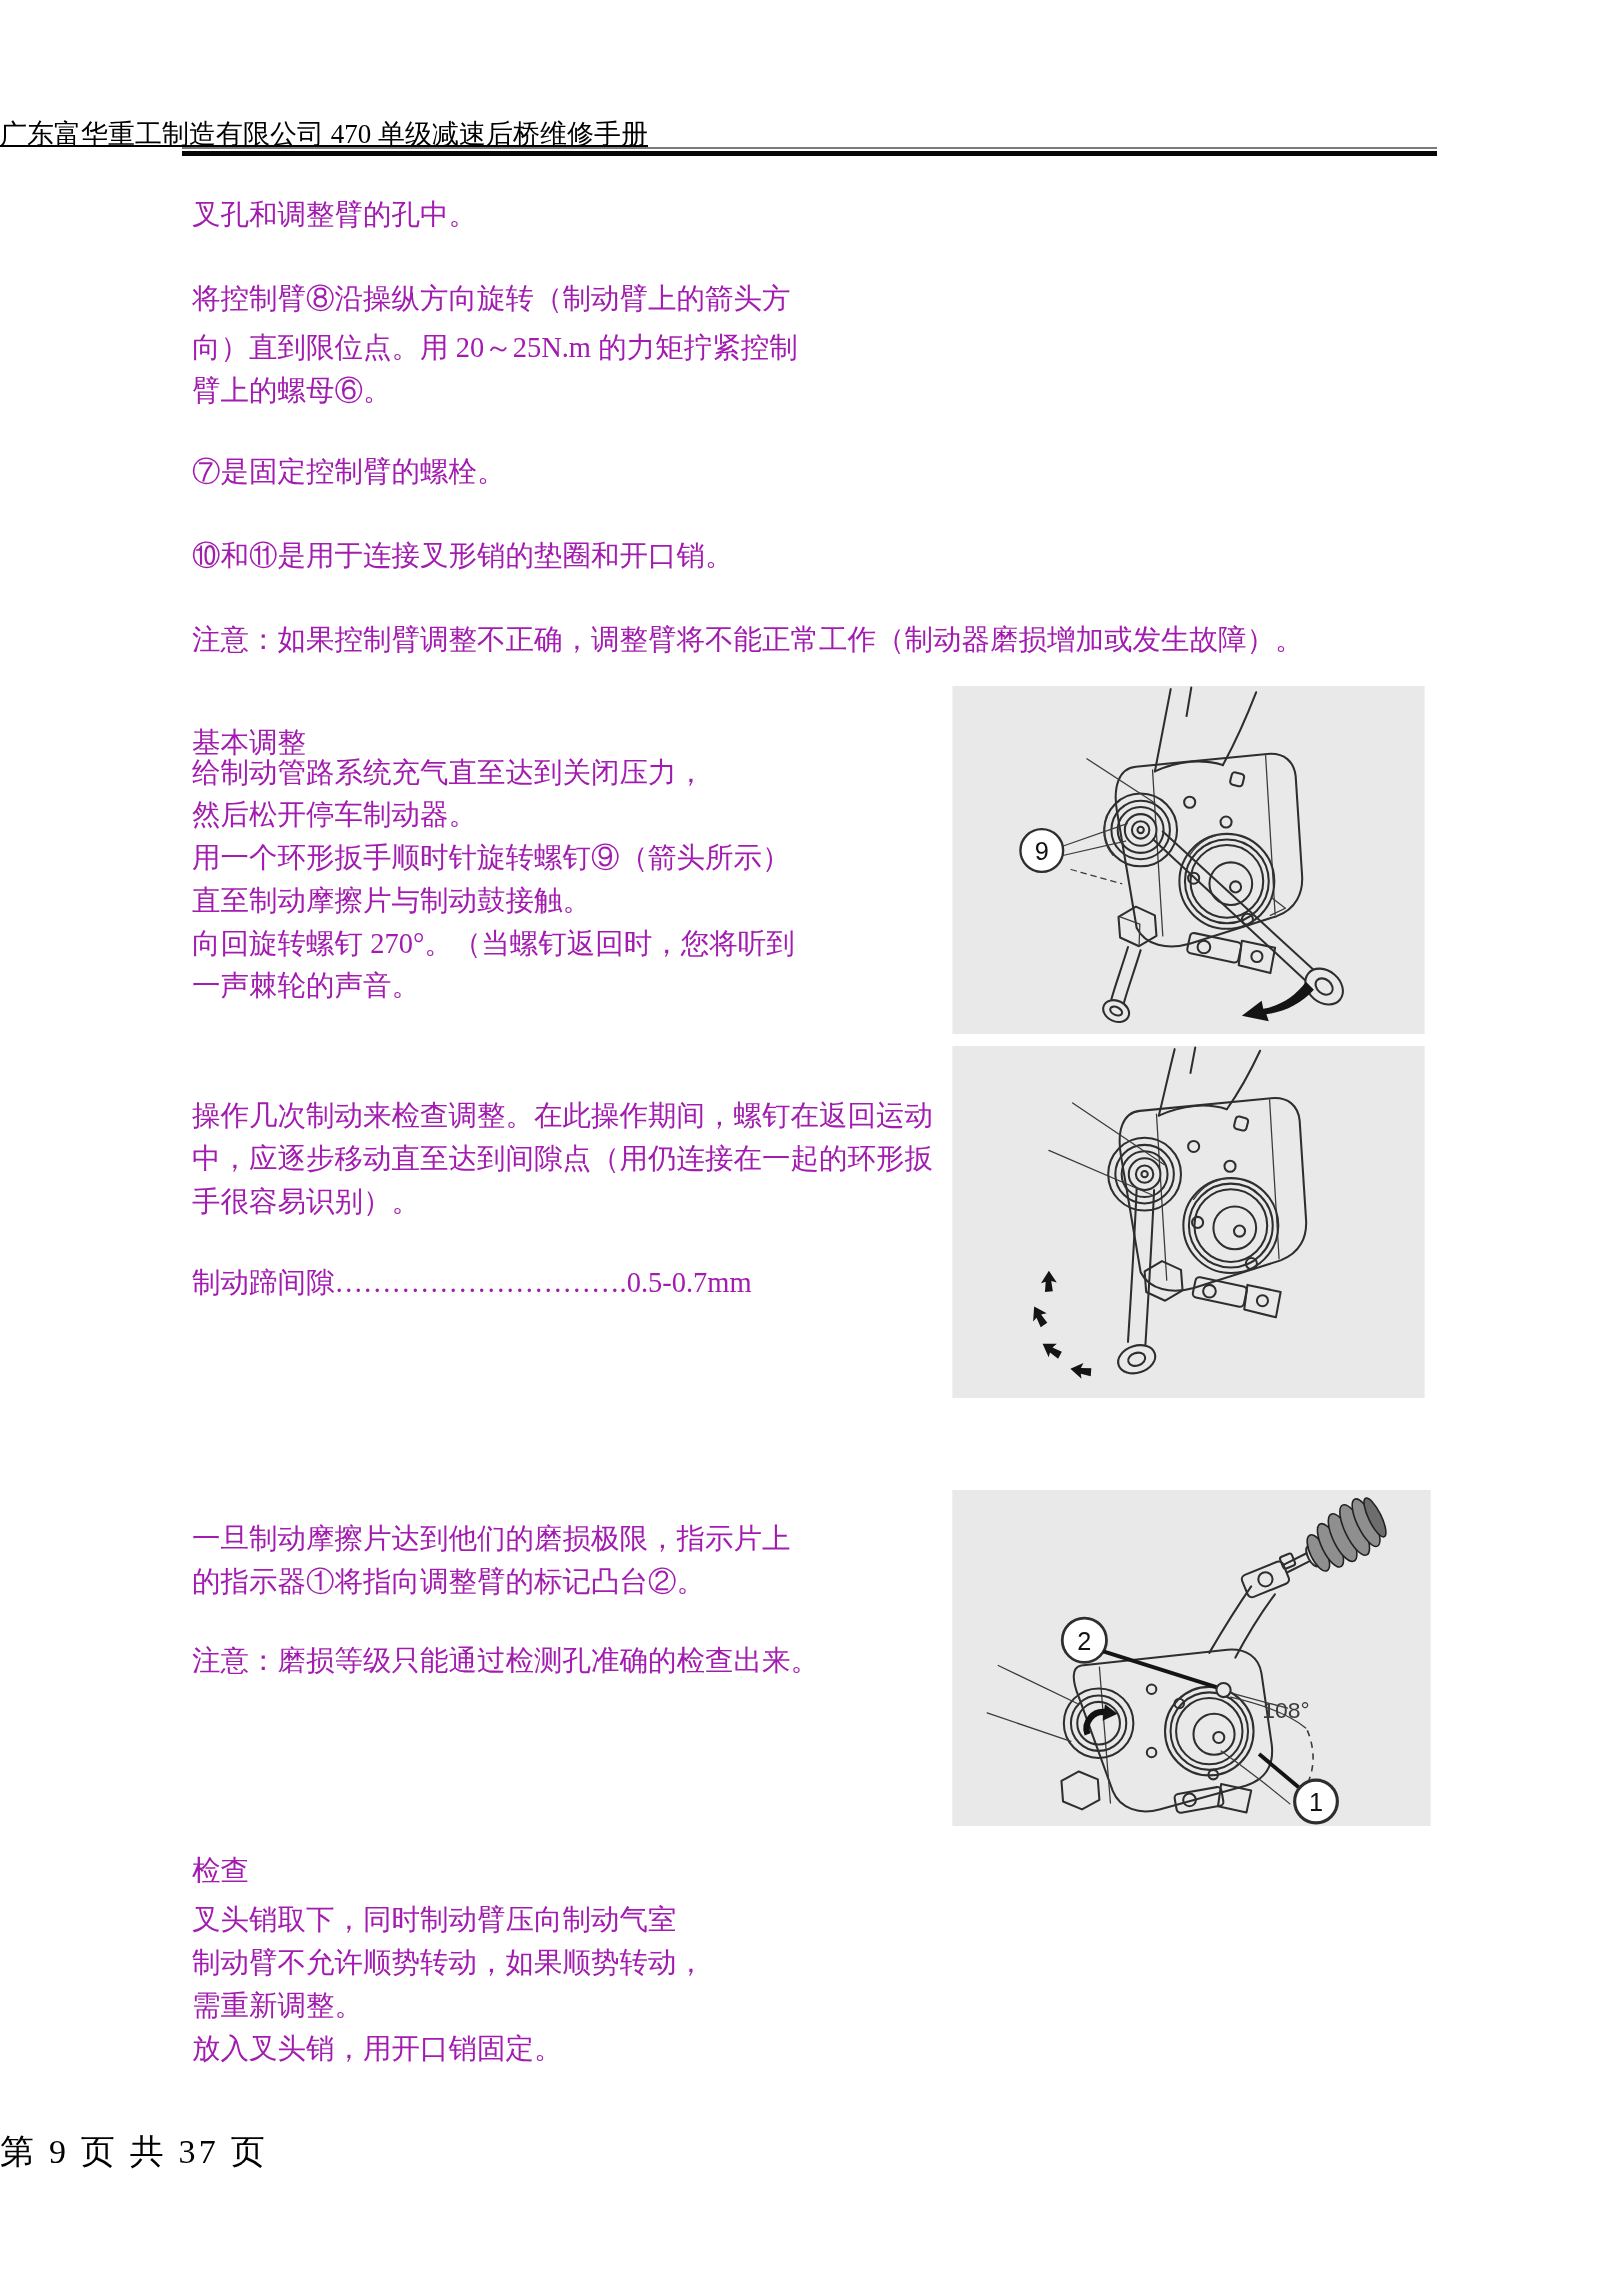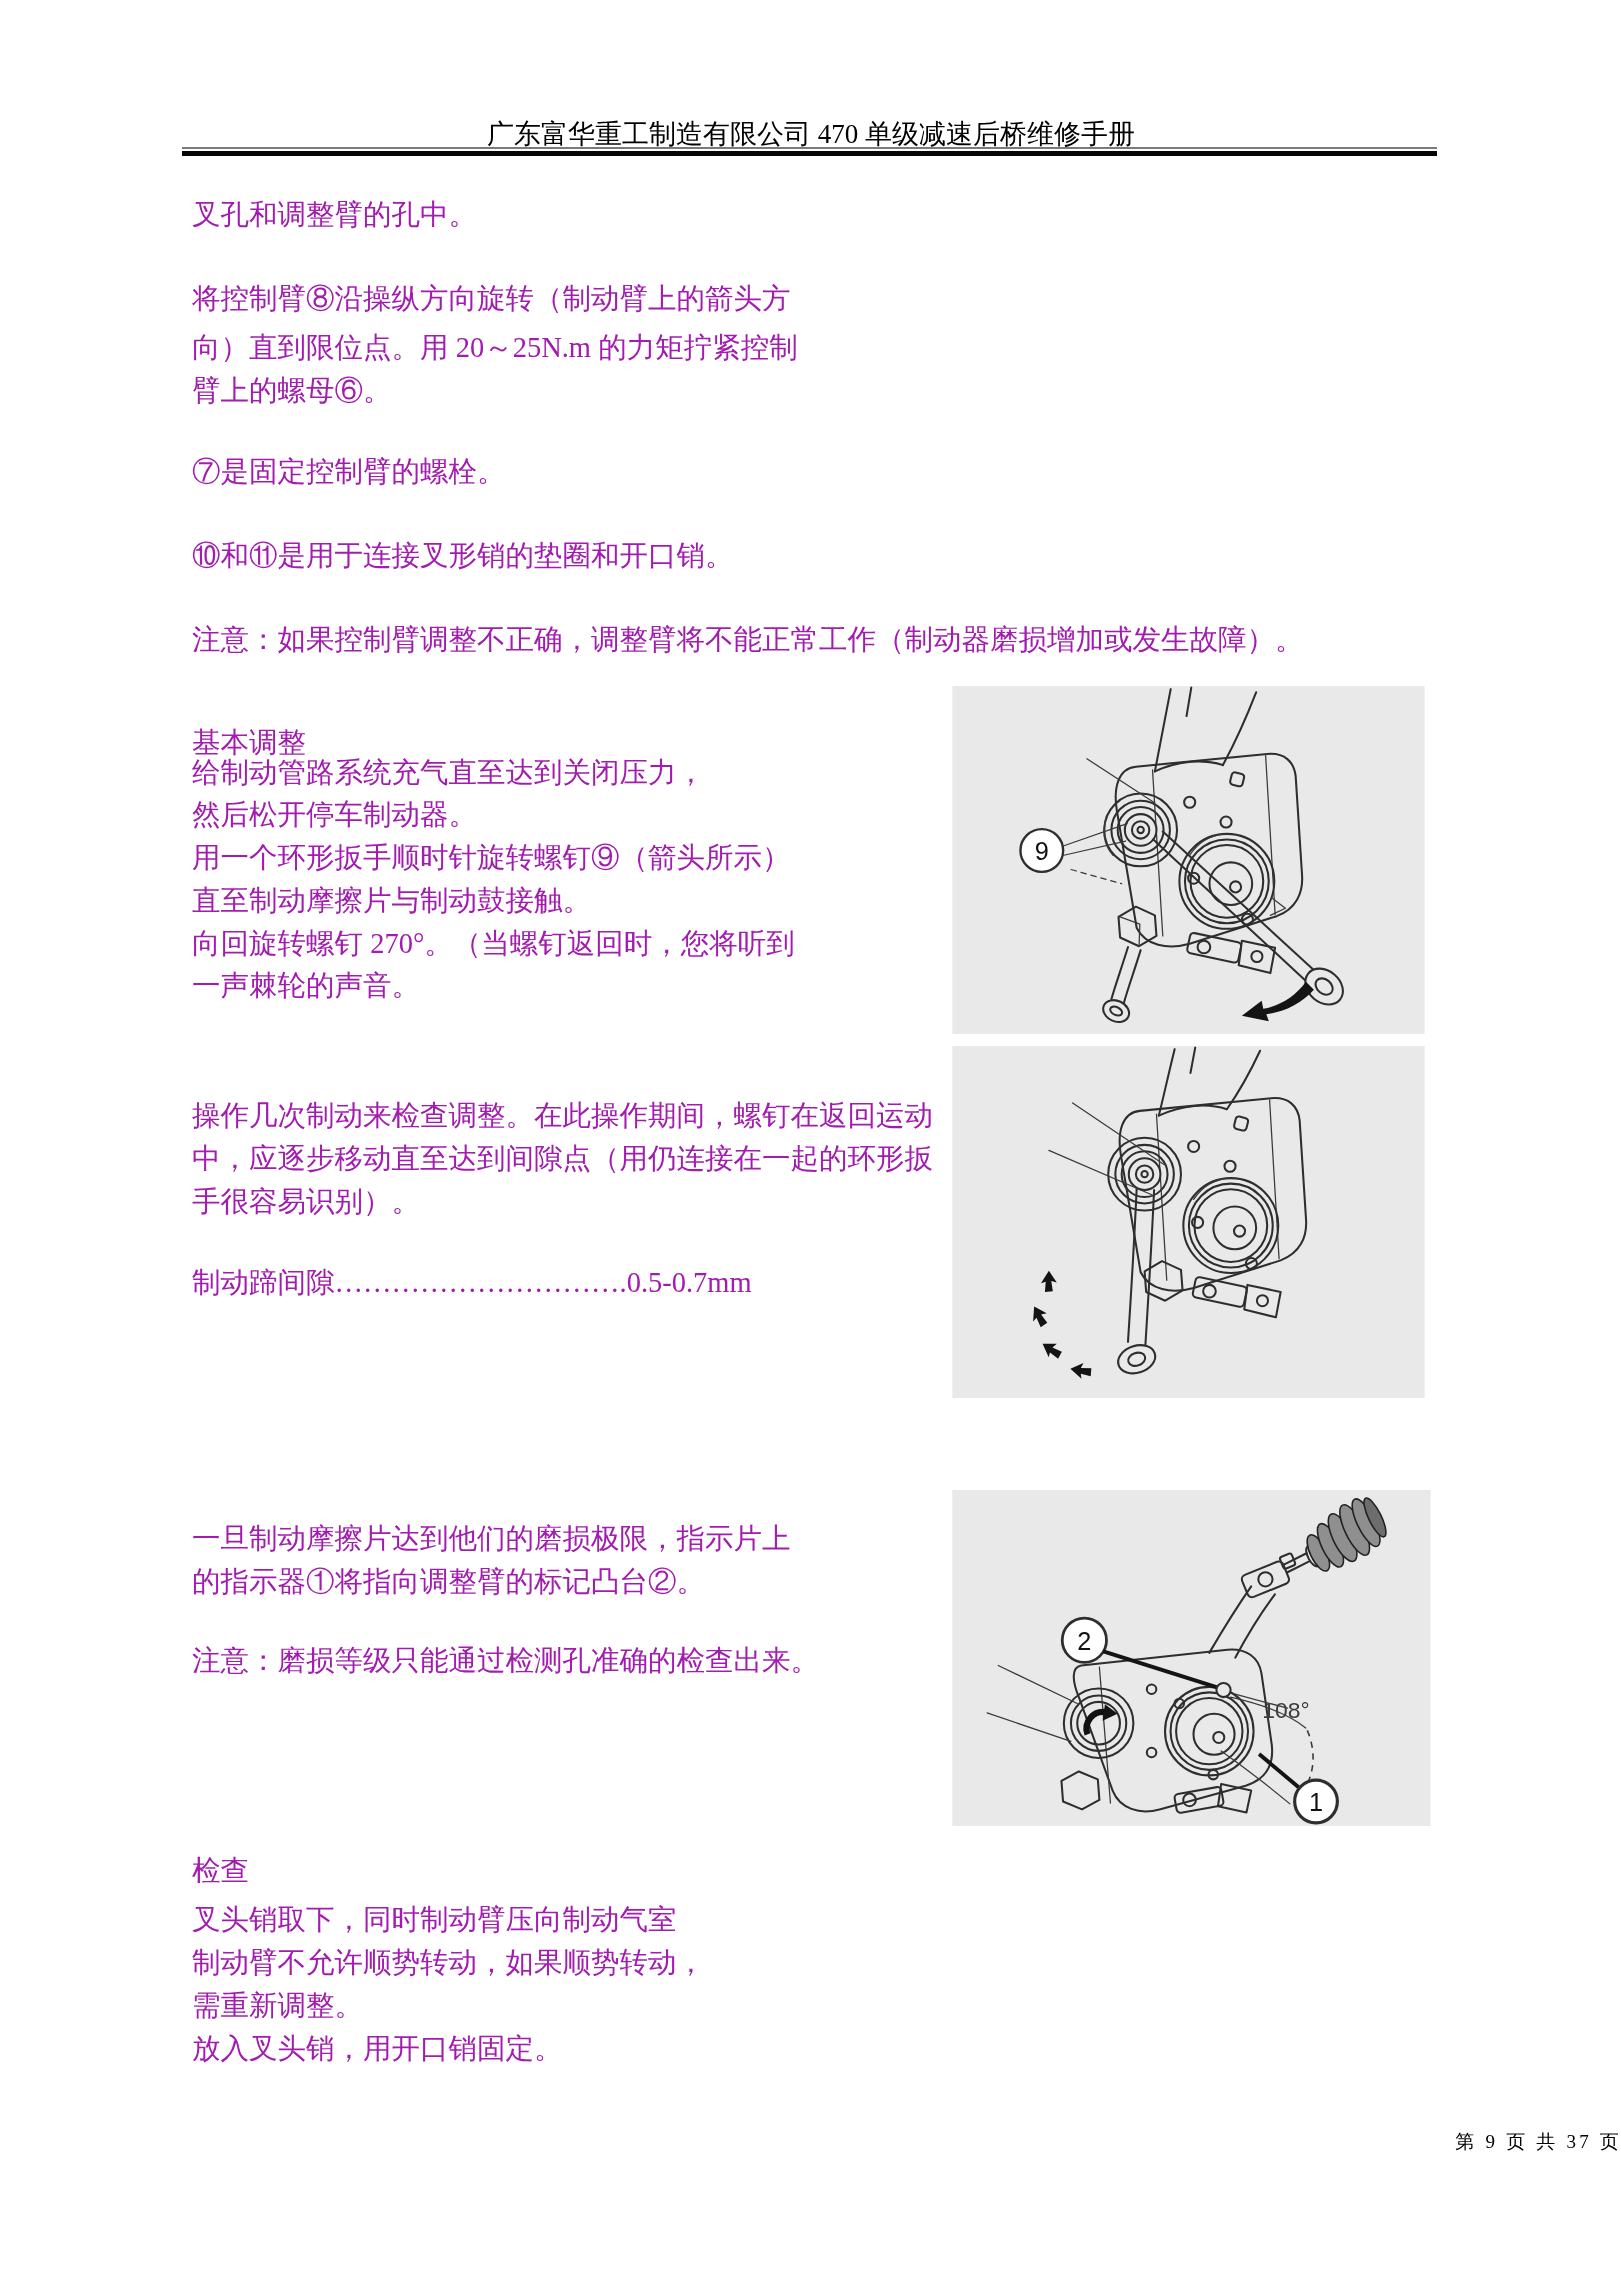--- a/index.html
+++ b/index.html
@@ -1,25 +1,25 @@
 <!DOCTYPE html>
 <html style="font-size:12.7px"><head>
 <meta charset="utf-8">
 <style>
   * { margin:0; padding:0; box-sizing:border-box; }
   html,body { background:#ffffff; }
   .page { position:relative; width:1622px; height:2295px; background:#ffffff;
           color:#000; font-family:"Liberation Serif","DejaVu Serif",serif; overflow:hidden; }
-  .title { position:absolute; top:116px; left:0; width:100%; text-align:center;
-           font-size:27px; white-space:nowrap; }
+  .title { position:absolute; top:116px; left:0; width:100%; text-align:left;
+           font-size:27px; white-space:nowrap;text-decoration:underline; }
   .rule-thin  { position:absolute; left:182px; top:147px; width:1255px; height:1.6px; background:#7a7a7a; }
   .rule-thick { position:absolute; left:182px; top:151px; width:1255px; height:4.7px; background:#060606; }
   .tline { position:absolute; left:192px; font-size:28.5px; white-space:nowrap; color:#a21caf; }
-  .footer { position:absolute; top:2129px; left:0; width:100%; text-align:right;
-            font-size:19px; letter-spacing:3.2px; }
+  .footer { position:absolute; top:2129px; left:0; width:100%; text-align:left;
+            font-size:34px; letter-spacing:3.2px; }
   .fig { position:absolute; }
   .fig svg { display:block; width:100%; height:100%; }
   .lnA { stroke:#2e2e2e; stroke-width:2.6; fill:none; stroke-linecap:round; stroke-linejoin:round; }
   .lnB { stroke:#3a3a3a; stroke-width:1.6; fill:none; stroke-linecap:round; }
   .dsh { stroke:#3a3a3a; stroke-width:2; fill:none; stroke-dasharray:8 7; }
   .blk { fill:#141414; stroke:none; }
   .fillbg { fill:#e9e9e9; }
   .white { fill:#ffffff; }
   .boot { fill:#8f8f8f; stroke:#222; stroke-width:2; }
   .bootdark { fill:#6d6d6d; stroke:#222; stroke-width:2; }

